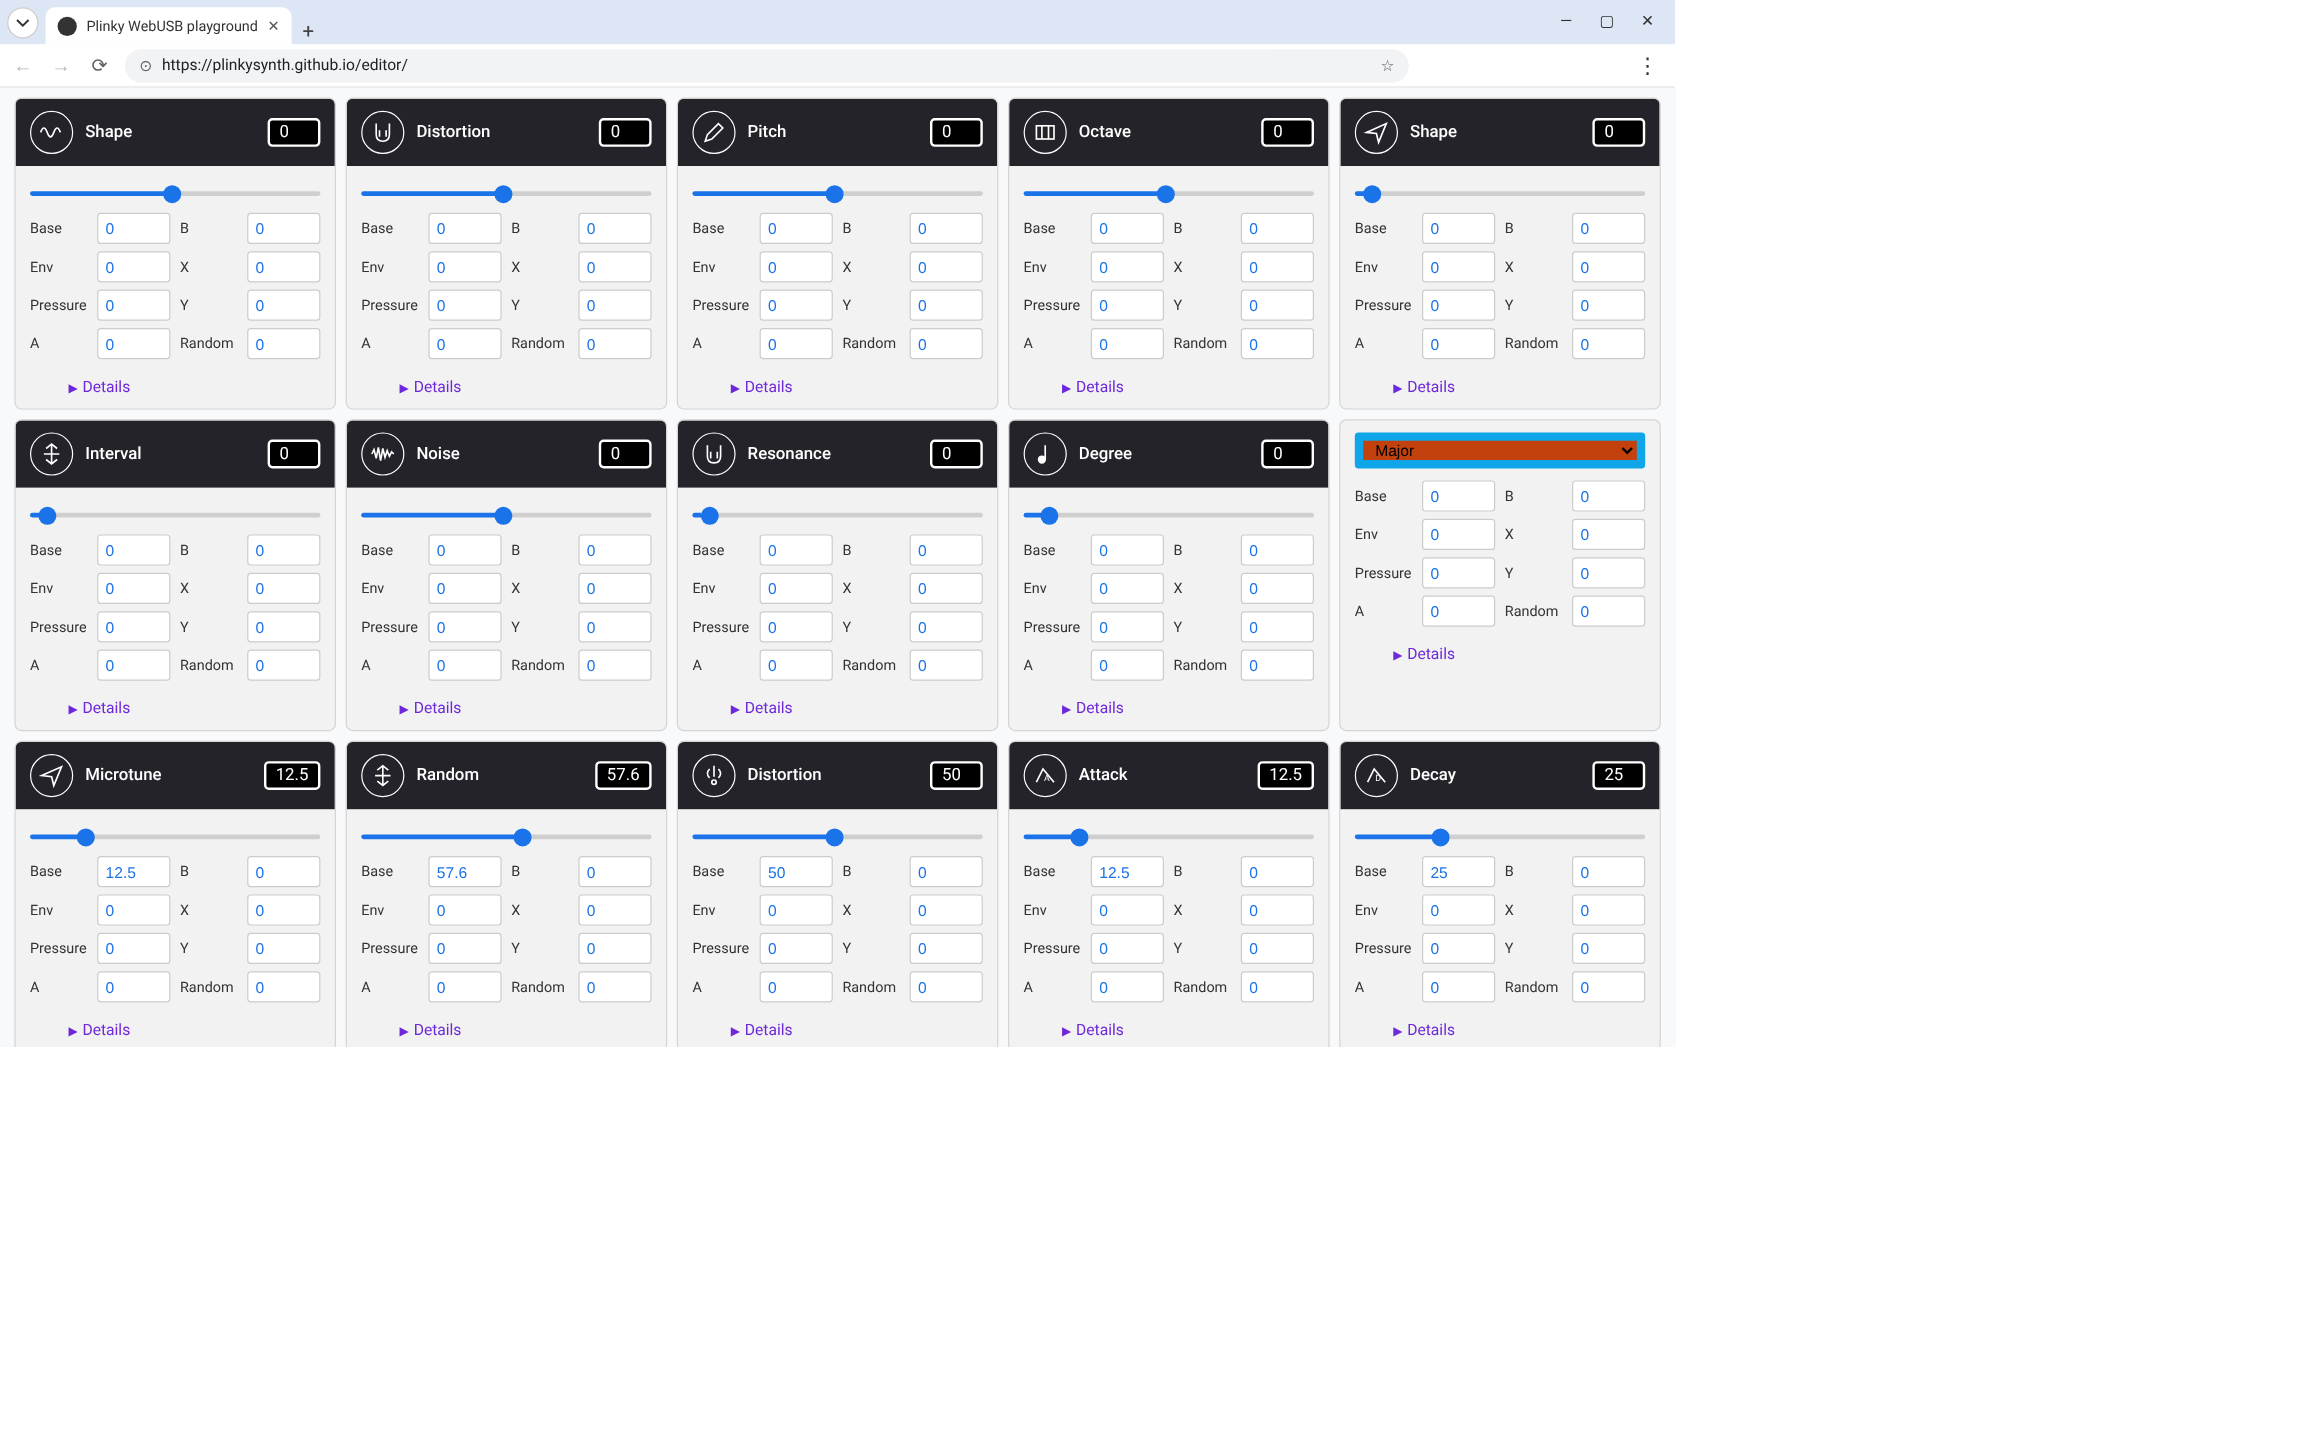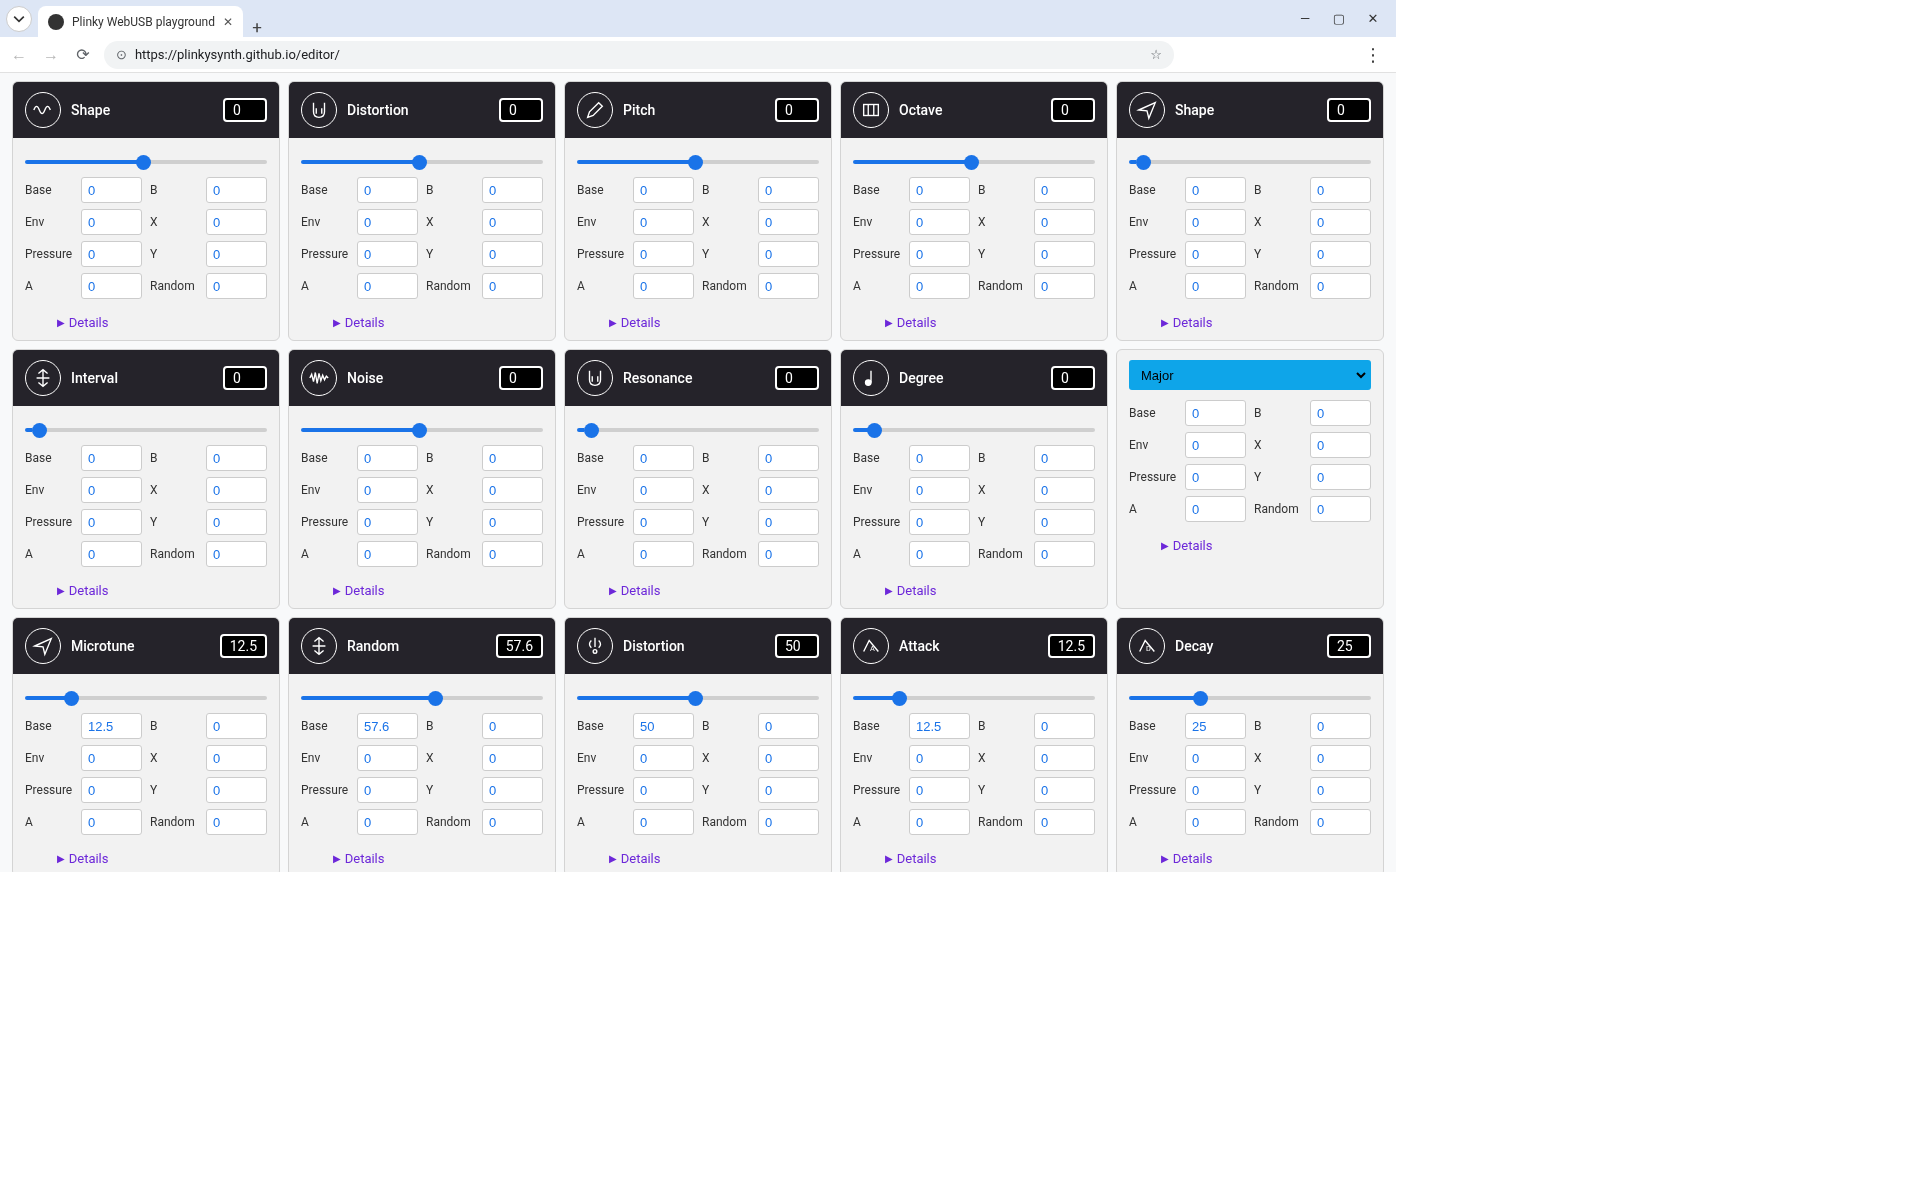--- a/index.html
+++ b/index.html
@@ -40,21 +40,21 @@
   .card-icon { width:36px; height:36px; border:1px solid #fff; border-radius:50%; display:flex; align-items:center; justify-content:center; flex-shrink:0; font-size:14px;}
   .card-icon svg { width:22px; height:22px; stroke:#fff; fill:none; stroke-width:1.5;}
   .card-title { flex:1; font-size:14px; font-weight:500;}
   .card-value { border:2px solid #fff; border-radius:4px; padding:2px 8px; min-width:44px; text-align:left; font-size:14px; background:#000;}
   .card-body { padding:10px 12px 8px 12px;}
   .slider-row { padding:4px 0 10px 0;}
   .slider { -webkit-appearance:none; width:100%; height:4px; background:#cfcfcf; border-radius:3px; outline:none;}
   .slider::-webkit-slider-runnable-track { height:4px; border-radius:3px;}
   .slider::-webkit-slider-thumb { -webkit-appearance:none; width:15px; height:15px; border-radius:50%; background:#1a73e8; margin-top:-5px; cursor:pointer;}
   .select-row { padding:0 0 10px 0;}
-  .select-row select { width:100%; height:30px; border:2px solid #0ea5e9; border-radius:3px; background:#0ea5e9; padding:0 6px; font-size:13px;}
+  .select-row select { width:100%; height:30px; border:7px solid #0ea5e9; border-radius:3px; background:#c2410c; padding:0 6px; font-size:13px;}
   .params { display:grid; grid-template-columns: 48px 1fr 48px 1fr; gap:6px 8px; align-items:center;}
   .params label { font-size:12px; color:#333;}
   .params input { width:100%; height:26px; border:1px solid #ccc; border-radius:3px; background:#fff; padding:0 6px; font-size:13px; color:#1a73e8;}
   .details-row { padding:8px 12px 10px 12px;}
   summary { cursor:pointer; font-size:13px; color:#6d28d9; list-style:none; display:flex; align-items:center; gap:4px;padding-left:32px;}
   summary::before { content:"▶"; font-size:10px;}
   summary::-webkit-details-marker{display:none;}
 </style>
 </head>
 <body>

